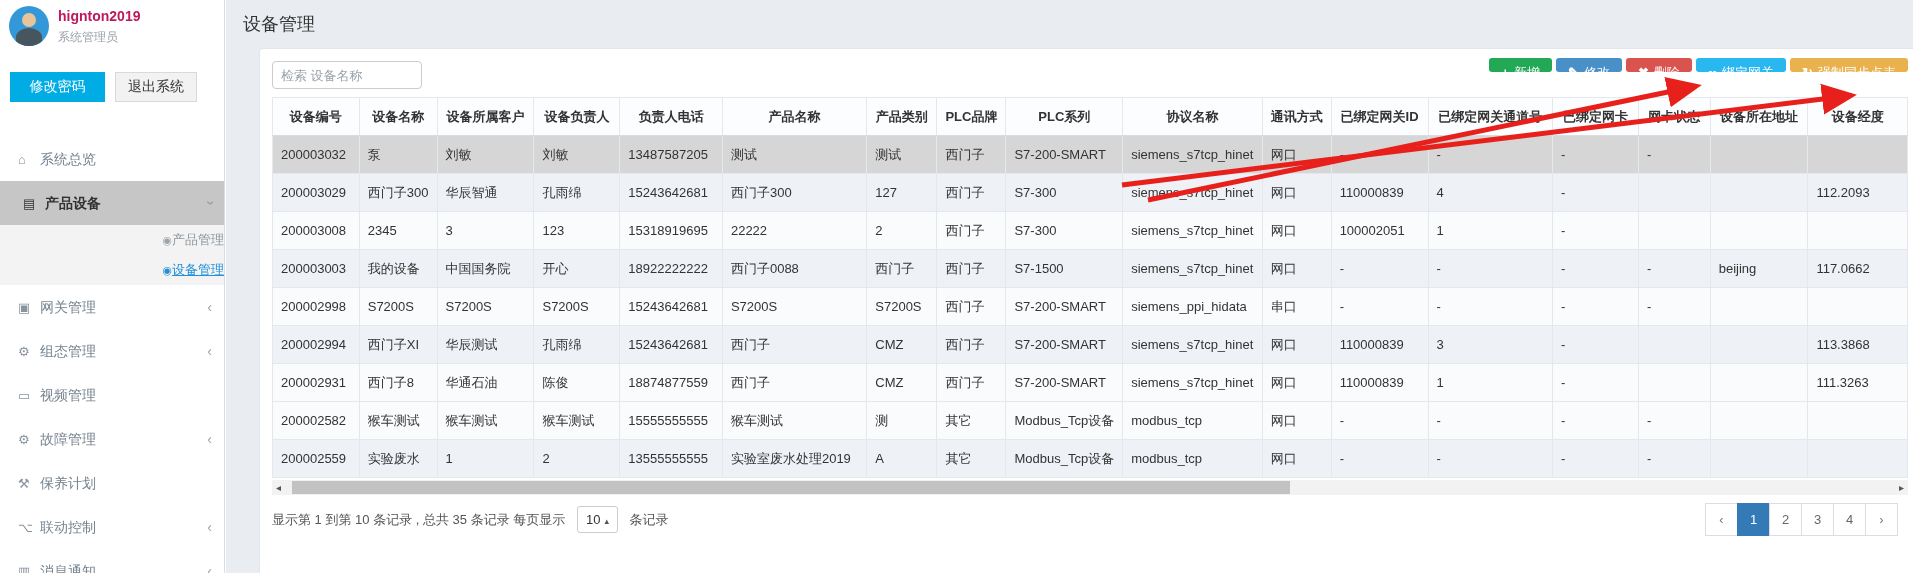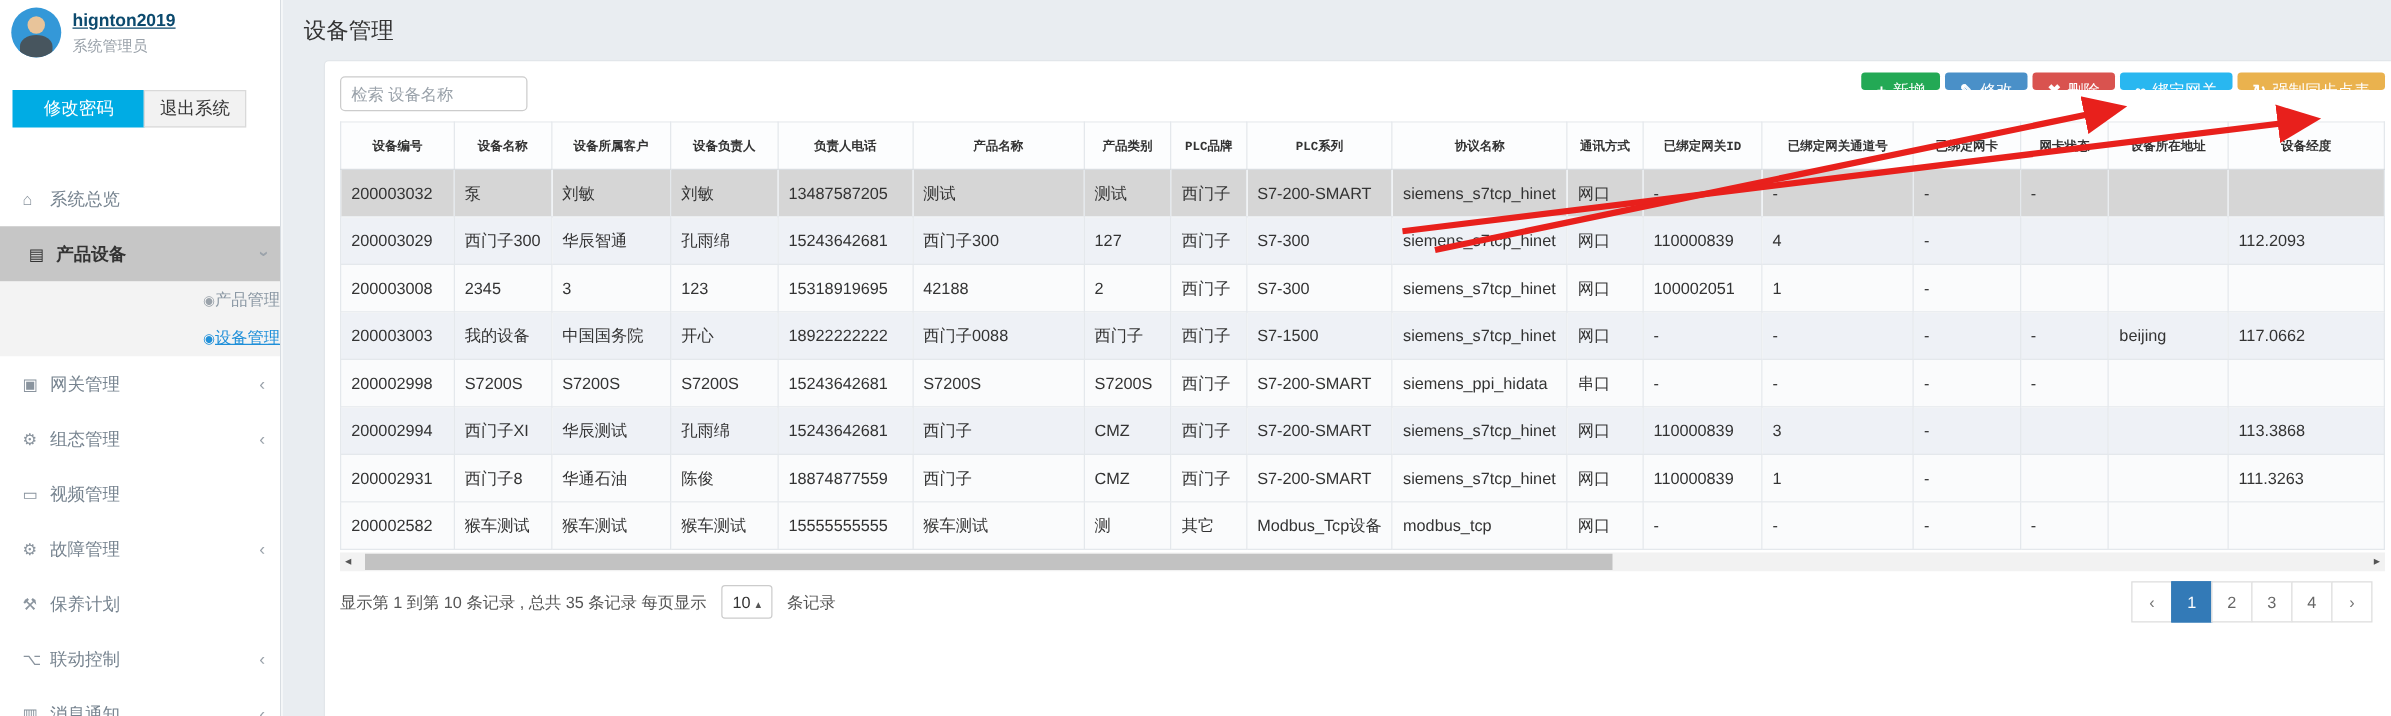--- a/index.html
+++ b/index.html
@@ -9,24 +9,24 @@
   
   .sidebar { position:absolute; left:0; top:0; width:225px; height:573px; background:#fff;
     border-right:1px solid #d8dde2; z-index:2; }
   .userbox { position:relative; height:58px; }
   .avatar { position:absolute; left:9px; top:6px; width:40px; height:40px; border-radius:50%;
     background:#3498d8; overflow:hidden; }
   .avatar::before { content:""; position:absolute; left:13px; top:7px; width:14px; height:14px;
     border-radius:50%; background:#e8c49a; }
   .avatar::after { content:""; position:absolute; left:7px; top:22px; width:26px; height:18px;
     border-radius:50% 50% 0 0; background:#47555e; }
-  .uname { position:absolute; left:58px; top:8px; font-weight:bold; font-size:14px; color:#0c4a6e;text-decoration:underline; }
+  .uname { position:absolute; left:58px; top:8px; font-weight:bold; font-size:14px; color:#be185d; }
   .urole { position:absolute; left:58px; top:29px; font-size:12px; color:#9aa2aa; }
   .ubtns { position:absolute; top:72px; left:10px; width:205px; height:30px; }
-  .btn-pass { position:absolute; left:0; top:0; width:106px; height:30px; background:#00ace4;
+  .btn-pass { position:absolute; left:0; top:0; width:95px; height:30px; background:#00ace4;
     color:#fff; border:none; font-size:14px; cursor:pointer; }
   .btn-exit { position:absolute; left:105px; top:0; width:82px; height:30px; background:#f2f2f2;
     border:1px solid #d9d9d9; color:#333; font-size:14px; cursor:pointer; }
   .nav { position:absolute; top:137px; left:0; right:0; }
   .nav-item { position:relative; height:44px; line-height:44px; padding-left:18px; color:#76838f;
     font-size:14px; cursor:pointer; white-space:nowrap; }
   .nav-item .ic { display:inline-block; width:22px; color:#8a949e; font-size:13px; }
   .nav-item.active { background:#c6c6c6; color:#333; font-weight:bold;padding-left:23px; }
   .nav-item.active .ic { color:#333; }
   .chev { position:absolute; right:12px; top:0; color:#9aa2aa; font-size:14px; }
@@ -48,22 +48,22 @@
     padding:0 8px; font-size:13px; color:#333; outline:none; }
   .search-inp::placeholder { color:#9aa2aa; }
   .toolbar { position:absolute; top:9px; right:12px; white-space:nowrap; }
   .tbtn { display:inline-block; height:14px; line-height:30px; padding:0 12px; margin-left:4px;
     border:none; border-radius:3px; color:#fff; font-size:13px; cursor:pointer; vertical-align:top; }
   .tbtn .bic { font-weight:bold; margin-right:5px; font-size:13px; }
 
   .tbl-wrap { margin-top:8px; overflow:hidden; }
   table { border-collapse:collapse; table-layout:fixed; }
   th,td { border:1px solid #e4e8ec; padding:0 8px; white-space:nowrap; overflow:hidden; }
-  th { height:38px; font-weight:bold; text-align:center; background:#fcfdfe; font-size:10px;
-    border-bottom:1px solid #d9dde1;font-family:Liberation Mono, monospace; }
+  th { height:38px; font-weight:bold; text-align:center; background:#fcfdfe; font-size:13px;
+    border-bottom:1px solid #d9dde1; }
   td { height:38px; font-size:13px; color:#333; text-align:left; }
   tr.sel td { background:#d6d6d6; }
   tr.even td { background:#eef1f6; }
   tr.odd td { background:#fafbfc; }
 
   .hscroll { position:relative; height:15px; margin-top:2px; background:#f2f2f2; }
   .hs-thumb { position:absolute; left:20px; top:1px; height:13px; width:61%; background:#c2c2c2; }
   .hs-arrow { position:absolute; top:0; font-size:10px; color:#555; line-height:15px; cursor:pointer; }
   .hs-arrow.l { left:4px; } .hs-arrow.r { right:4px; }
 
@@ -177,21 +177,21 @@
               <td></td>
               <td></td>
               <td>112.2093</td>
             </tr>
             <tr class="odd">
               <td>200003008</td>
               <td>2345</td>
               <td>3</td>
               <td>123</td>
               <td>15318919695</td>
-              <td>42188</td>
+              <td>22222</td>
               <td>2</td>
               <td>西门子</td>
               <td>S7-300</td>
               <td>siemens_s7tcp_hinet</td>
               <td>网口</td>
               <td>100002051</td>
               <td>1</td>
               <td>-</td>
               <td></td>
               <td></td>
@@ -274,20 +274,39 @@
               <td>111.3263</td>
             </tr>
             <tr class="odd">
               <td>200002582</td>
               <td>猴车测试</td>
               <td>猴车测试</td>
               <td>猴车测试</td>
               <td>15555555555</td>
               <td>猴车测试</td>
               <td>测</td>
+              <td>其它</td>
+              <td>Modbus_Tcp设备</td>
+              <td>modbus_tcp</td>
+              <td>网口</td>
+              <td>-</td>
+              <td>-</td>
+              <td>-</td>
+              <td>-</td>
+              <td></td>
+              <td></td>
+            </tr>
+            <tr class="even">
+              <td>200002559</td>
+              <td>实验废水</td>
+              <td>1</td>
+              <td>2</td>
+              <td>13555555555</td>
+              <td>实验室废水处理2019</td>
+              <td>A</td>
               <td>其它</td>
               <td>Modbus_Tcp设备</td>
               <td>modbus_tcp</td>
               <td>网口</td>
               <td>-</td>
               <td>-</td>
               <td>-</td>
               <td>-</td>
               <td></td>
               <td></td>

